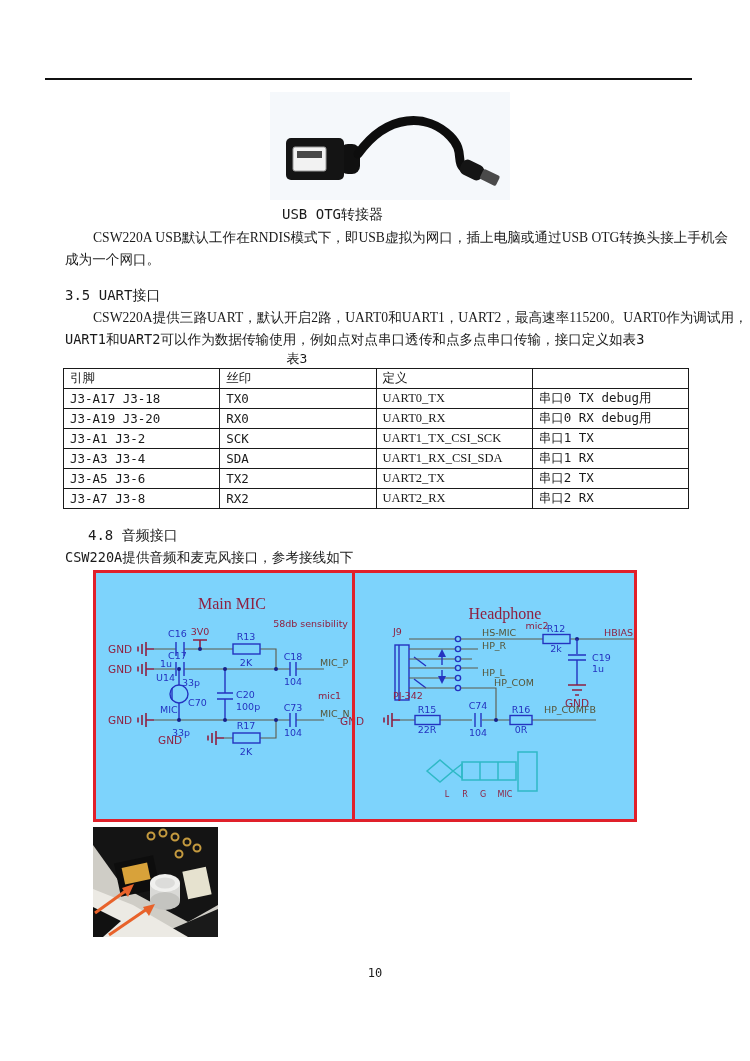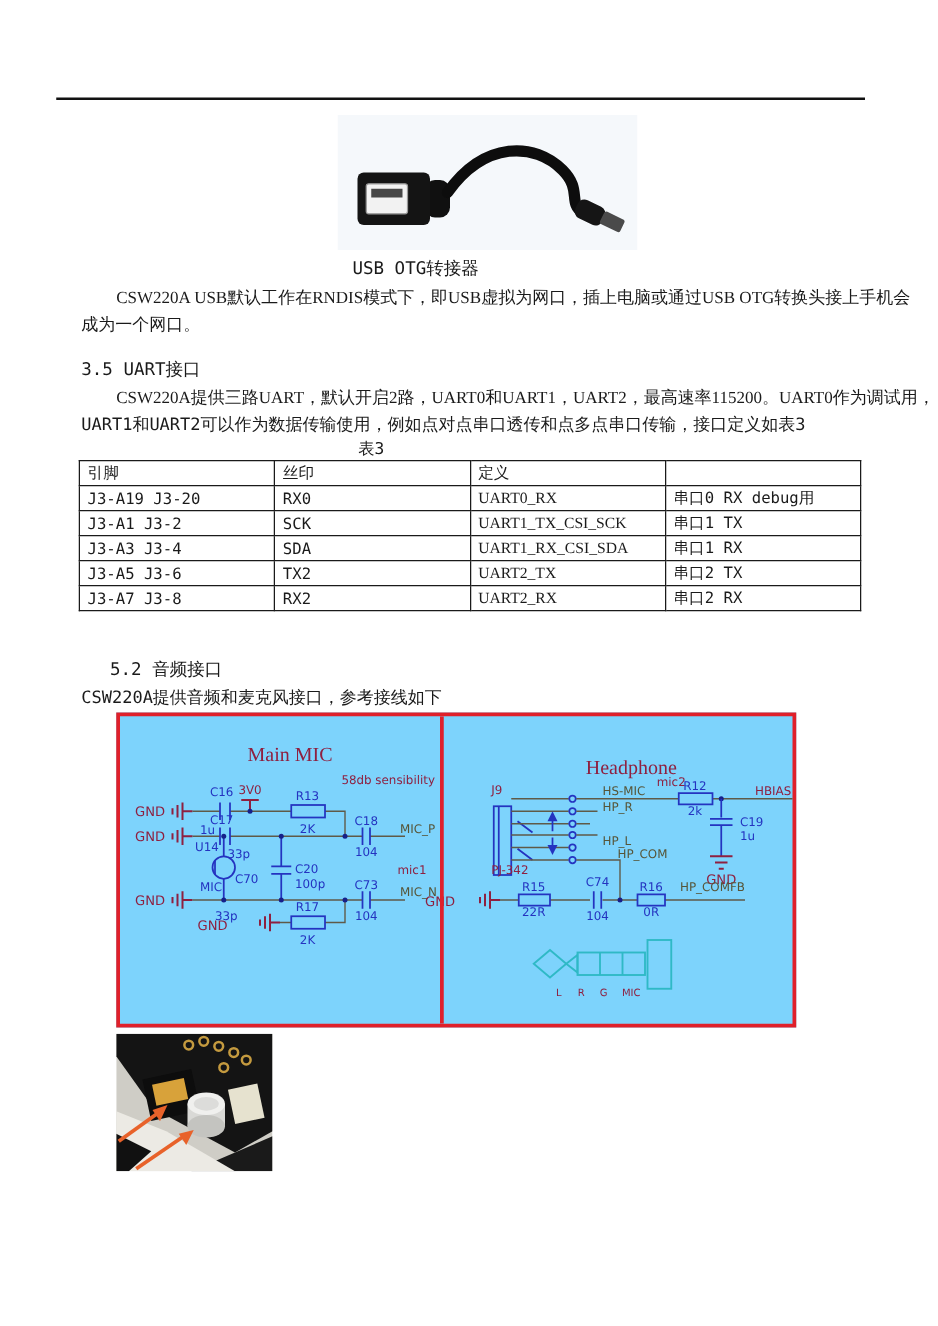--- a/index.html
+++ b/index.html
@@ -65,20 +65,26 @@
         <col>
     </colgroup>
       <tbody>
         <tr>
       <th>引脚</th>
       <th>丝印</th>
       <th>定义</th>
       <th></th>
     </tr>
     <tr>
+      <td>J3-A17 J3-18</td>
+      <td>TX0</td>
+      <td class="def">UART0_TX</td>
+      <td>串口0 TX debug用</td>
+    </tr>
+    <tr>
       <td>J3-A19 J3-20</td>
       <td>RX0</td>
       <td class="def">UART0_RX</td>
       <td>串口0 RX debug用</td>
     </tr>
     <tr>
       <td>J3-A1 J3-2</td>
       <td>SCK</td>
       <td class="def">UART1_TX_CSI_SCK</td>
       <td>串口1 TX</td>
@@ -97,21 +103,21 @@
     </tr>
     <tr>
       <td>J3-A7 J3-8</td>
       <td>RX2</td>
       <td class="def">UART2_RX</td>
       <td>串口2 RX</td>
     </tr>
   </tbody>
     </table>
 
-  <div class="abs heading" style="top:527px;left:88px">5.2 音频接口</div>
+  <div class="abs heading" style="top:527px;left:88px">4.8 音频接口</div>
   <div class="abs para" style="top:549px">CSW220A提供音频和麦克风接口，参考接线如下</div>
 
   <div class="abs schembox">
     <svg width="538" height="246" viewBox="0 0 538 246">
 
       <g>
         <text class="sT" x="136" y="36" text-anchor="middle">Main MIC</text>
         <text class="sM" x="252" y="54" text-anchor="end">58db sensibility</text>
 
         <g>
@@ -292,13 +298,14 @@
     <g>
       <line x1="2" y1="86" x2="34" y2="63" stroke="#e8622a" stroke-width="3"></line>
       <polygon points="41,57 29,61 35,70" fill="#e8622a"></polygon>
     </g>
     <g>
       <line x1="16" y1="108" x2="54" y2="82" stroke="#e8622a" stroke-width="3"></line>
       <polygon points="62,77 50,80 56,89" fill="#e8622a"></polygon>
     </g>
   </svg>
 
+  <div class="abs pagenum">10</div>
 </div>
 
 </body></html>

